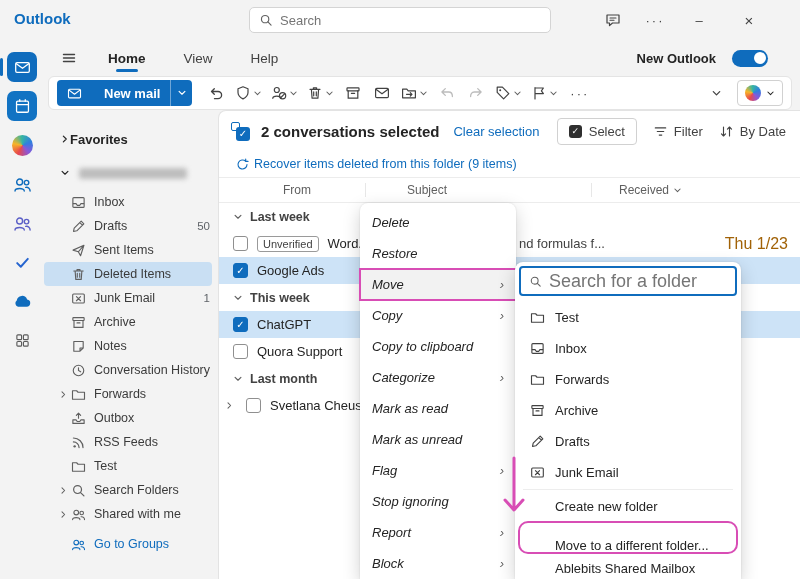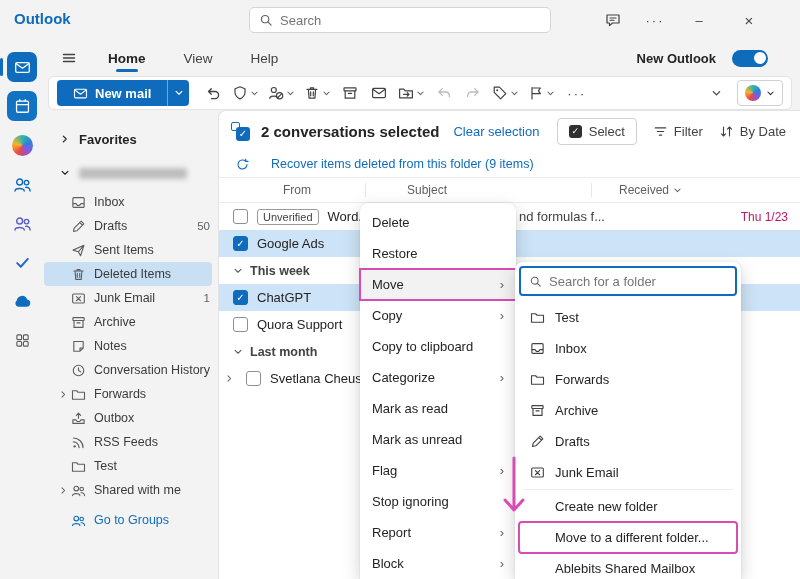--- a/index.html
+++ b/index.html
@@ -20,39 +20,39 @@
 .tab{position:relative;padding:7px 2px;color:#424242;}
 .tab.active{font-weight:700;color:#242424;}
 .tab.active::after{content:"";position:absolute;left:50%;transform:translateX(-50%);bottom:1px;width:22px;height:3px;border-radius:2px;background:#0f6cbd;}
 .menubar-right{margin-left:auto;display:flex;align-items:center;gap:16px;margin-right:16px;}
 .new-outlook-label{font-weight:700;font-size:13px;}
 .toggle{width:36px;height:17px;border-radius:10px;background:#0f6cbd;position:relative;}
 .toggle::after{content:"";position:absolute;right:2.5px;top:2.5px;width:12px;height:12px;border-radius:50%;background:#fff;}
 
 .toolbar{position:absolute;top:76px;left:48px;width:744px;height:34px;background:#fff;border:1px solid #e4e4e4;border-radius:6px;display:flex;align-items:center;padding:0 8px;gap:3px;}
 .btn-newmail{display:flex;height:26px;background:#0f6cbd;color:#fff;border-radius:4px;overflow:hidden;align-items:center;margin-right:8px;}
-.nm-main{display:flex;gap:7px;padding:0 16px;align-items:center;font-weight:700;font-size:13px;height:100%;}
+.nm-main{display:flex;gap:22px;padding:0 10px;align-items:center;font-weight:700;font-size:13px;height:100%;}
 .nm-split{width:22px;border-left:1px solid rgba(255,255,255,.4);display:flex;align-items:center;justify-content:center;height:100%;}
 .tb{height:28px;min-width:26px;border-radius:4px;display:flex;align-items:center;justify-content:center;gap:2px;color:#424242;padding:0 3px;}
 .tb .dd{color:#616161;}
 .tb.disabled{color:#bcbcbc;}
 .tb-more{letter-spacing:2px;font-size:13px;padding:0 6px;}
 .tb-right{margin-left:auto;display:flex;align-items:center;gap:8px;}
 .copilot-box{border:1px solid #d1d1d1;border-radius:4px;height:26px;display:flex;align-items:center;padding:0 7px;gap:5px;background:#fff;}
 .grad-circle{width:16px;height:16px;border-radius:50%;background:conic-gradient(from 210deg,#e8484c,#f7b529,#37b6a0,#2f7fe0,#8a57d9,#e8484c);}
 
 .rail{position:absolute;left:0;top:40px;width:44px;bottom:0;display:flex;flex-direction:column;align-items:center;gap:9px;padding-top:12px;}
 .rail-item{width:30px;height:30px;border-radius:7px;display:flex;align-items:center;justify-content:center;position:relative;}
 .rail-mail{background:#0f6cbd;color:#fff;}
 .rail-cal{background:#1273c3;color:#fff;}
 .rail-ind{position:absolute;left:-7px;top:6px;width:3px;height:18px;border-radius:2px;background:#0f6cbd;}
 .c-people{color:#0f6cbd;}.c-teams{color:#5b5fc7;}.c-todo{color:#2564cf;}.c-cloud{color:#0f6cbd;}.c-apps{color:#5a5a5a;}
 
 .folderpane{position:absolute;left:44px;top:118px;width:174px;bottom:0;font-size:12.5px;}
-.fp-head{display:flex;align-items:center;gap:9px;height:26px;padding-left:16px;font-weight:700;font-size:13px;margin-top:8px;color:#242424;}
+.fp-head{display:flex;align-items:center;height:26px;padding-left:16px;font-weight:700;font-size:13px;margin-top:8px;color:#242424;}
 .fp-account{display:flex;align-items:center;gap:9px;height:26px;padding-left:16px;margin-top:8px;}
 .blurname{width:108px;height:11px;border-radius:3px;background:#bdbdbd;filter:blur(2.5px);}
 .fp-list{margin-top:4px;}
 .fprow{display:flex;align-items:center;height:24px;padding-right:8px;position:relative;color:#3b3b3b;}
 .fprow .chv{width:14px;margin-left:12px;display:flex;justify-content:center;color:#616161;flex:none;}
 .fprow .fic{width:16px;display:flex;justify-content:center;color:#5f5f5f;margin-right:8px;flex:none;}
 .fprow .lbl{flex:1;overflow:hidden;text-overflow:ellipsis;white-space:nowrap;}
 .fprow .cnt{margin-left:6px;color:#5f6368;font-size:11.5px;}
 .fprow.selected{background:#c9dff3;border-radius:4px;margin-right:6px;}
 .fprow.groups-link{color:#0f6cbd;margin-top:6px;}
@@ -62,49 +62,49 @@
 .selbar{display:flex;align-items:center;gap:10px;height:40px;padding:0 14px 0 12px;}
 .selall{position:relative;width:20px;height:19px;flex:none;}
 .selall .big{position:absolute;right:1px;bottom:0;width:14px;height:14px;background:#0f6cbd;border-radius:3px;color:#fff;font-size:10px;display:flex;align-items:center;justify-content:center;}
 .selall .small{position:absolute;left:0;top:0;width:9px;height:9px;border:1.5px solid #0f6cbd;border-radius:2px;background:#fff;}
 .seltitle{font-size:15px;font-weight:700;}
 .clearsel{color:#0f6cbd;font-size:13px;margin-left:4px;}
 .selbar-right{margin-left:auto;display:flex;align-items:center;gap:16px;color:#424242;font-size:13px;}
 .btn-select{display:flex;align-items:center;gap:7px;height:27px;padding:0 11px;border:1px solid #d1d1d1;border-radius:4px;background:#fff;}
 .btn-select .box{width:13px;height:13px;background:#2f2f2f;border-radius:3px;color:#fff;font-size:9px;display:flex;align-items:center;justify-content:center;}
 .hdr-act{display:flex;align-items:center;gap:6px;}
-.recover{display:flex;align-items:center;gap:21px;height:26px;padding-left:16px;color:#0f6cbd;font-size:12.5px;}
+.recover{display:flex;align-items:center;gap:4px;height:26px;padding-left:16px;color:#0f6cbd;font-size:12.5px;}
 .cols{position:relative;height:26px;border-top:1px solid #ececec;border-bottom:1px solid #ececec;color:#5f5f5f;font-size:12px;}
 .cols .c{position:absolute;top:50%;transform:translateY(-50%);display:flex;align-items:center;gap:4px;}
 .c-from{left:64px;}.c-subj{left:188px;}.c-recv{left:400px;}
 .vline{position:absolute;top:5px;bottom:5px;width:1px;background:#e7e7e7;}
 .vl1{left:146px;}.vl2{left:372px;}
 .grow{display:flex;align-items:center;gap:7px;height:27px;padding-left:14px;font-size:12.5px;font-weight:700;color:#424242;}
 .grow .gchv{color:#616161;display:flex;}
 .row{display:flex;align-items:center;height:27px;padding-left:14px;gap:9px;font-size:13px;position:relative;}
 .row.sel{background:#cde3f7;}
 .row .exp{width:12px;display:flex;color:#616161;margin-left:-8px;flex:none;}
 .cb{width:15px;height:15px;border:1px solid #8f8f8f;border-radius:3px;background:#fff;flex:none;}
 .cb.checked{background:#0f6cbd;border-color:#0f6cbd;color:#fff;display:flex;align-items:center;justify-content:center;font-size:10px;}
 .badge{border:1px solid #9a9a9a;border-radius:3px;padding:1px 5px;font-size:11px;color:#424242;background:#fff;white-space:nowrap;}
 .sender{white-space:nowrap;}
 .frag{position:absolute;left:300px;color:#424242;white-space:nowrap;}
-.rdate{position:absolute;right:12px;color:#be185d;font-size:12px;}
+.rdate{position:absolute;right:12px;color:#a16207;font-size:16px;}
 
 .ctxmenu{position:absolute;left:360px;top:203px;width:156px;bottom:0;background:#fff;border-radius:8px 8px 0 0;box-shadow:0 6px 18px rgba(0,0,0,.18),0 0 2px rgba(0,0,0,.12);padding:4px 0;z-index:20;}
-.mi{height:31px;display:flex;align-items:center;padding:0 12px;font-size:13px;color:#242424;}
+.mi{height:31px;display:flex;align-items:center;padding:0 12px;font-size:13px;color:#242424;font-style:italic;}
 .mi .sub{margin-left:auto;color:#616161;font-size:13px;}
 .mi.annotated{background:#f2f2f2;outline:2px solid #d84db5;outline-offset:-1px;}
 
 .smenu{position:absolute;left:515px;top:262px;width:226px;bottom:0;background:#fff;border-radius:8px 8px 0 0;box-shadow:0 6px 18px rgba(0,0,0,.18),0 0 2px rgba(0,0,0,.12);padding:4px;z-index:30;}
 .folder-search{height:30px;border:2px solid #0f6cbd;border-radius:4px;display:flex;align-items:center;gap:7px;padding:0 8px;color:#616161;margin:0 0 6px 0;background:#fff;}
-.folder-search input{border:0;outline:0;flex:1;font:inherit;font-size:13px;color:#242424;background:transparent;min-width:0;}
+.folder-search input{border:0;outline:0;flex:1;font:inherit;font-size:18px;color:#242424;background:transparent;min-width:0;}
 .smi{height:31px;display:flex;align-items:center;gap:10px;padding:0 10px;font-size:13px;border-radius:4px;color:#242424;}
 .smi .fic{width:16px;display:flex;justify-content:center;color:#424242;flex:none;}
-.smi.annotated{outline:2px solid #d84db5;outline-offset:-1px;border-radius:3px;}
+.smi.annotated{outline:2px solid #d84db5;outline-offset:-1px;border-radius:9px;align-items:flex-end;}
 .smi-div{height:1px;background:#ededed;margin:1px 4px;}
 
 .pink-arrow{position:absolute;left:499px;top:456px;z-index:40;pointer-events:none;}
 </style>
 </head>
 <body>
 
 <svg width="0" height="0" style="position:absolute" aria-hidden="true">
 <defs>
 <symbol id="s-search" viewBox="0 0 16 16">
@@ -605,20 +605,33 @@
           <span class="lbl">RSS Feeds</span>
         </div>
       <div class="fprow">
           <span class="chv"></span>
           <span class="fic">
             <svg width="15" height="15" viewBox="0 0 16 16">
               <use href="#s-folder"></use>
             </svg>
           </span>
           <span class="lbl">Test</span>
+        </div>
+      <div class="fprow">
+          <span class="chv">
+            <svg width="9" height="9" viewBox="0 0 12 12">
+              <use href="#s-chev-right"></use>
+            </svg>
+          </span>
+          <span class="fic">
+            <svg width="15" height="15" viewBox="0 0 16 16">
+              <use href="#s-search"></use>
+            </svg>
+          </span>
+          <span class="lbl">Search Folders</span>
         </div>
       <div class="fprow">
           <span class="chv">
             <svg width="9" height="9" viewBox="0 0 12 12">
               <use href="#s-chev-right"></use>
             </svg>
           </span>
           <span class="fic">
             <svg width="15" height="15" viewBox="0 0 16 16">
               <use href="#s-people"></use>
@@ -685,20 +698,28 @@
           <span>
             <svg width="9" height="9" viewBox="0 0 12 12">
               <use href="#s-chev-down"></use>
             </svg>
           </span>
         </span>
       <span class="vline vl1"></span>
       <span class="vline vl2"></span>
     </div>
     <div class="list">
+      <div class="grow">
+          <span class="gchv">
+            <svg width="10" height="10" viewBox="0 0 12 12">
+              <use href="#s-chev-down"></use>
+            </svg>
+          </span>
+          <span>Last week</span>
+        </div>
       <div class="row">
         <span class="cb"></span>
         <span class="badge">Unverified</span>
         <span class="sender">Word...</span>
         <span class="frag">nd formulas f...</span>
         <span class="rdate">Thu 1/23</span>
       </div>
       <div class="row sel">
         <span class="cb checked">✓</span>
         <span class="sender">Google Ads</span>

